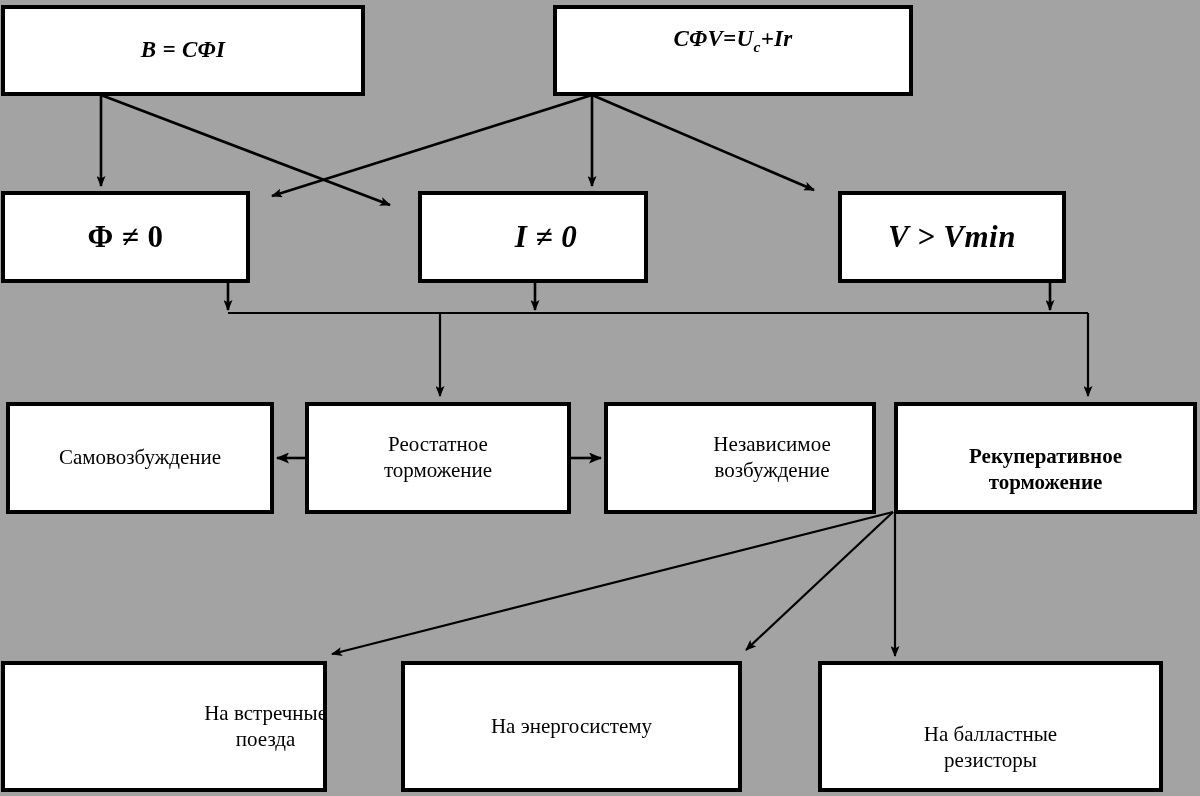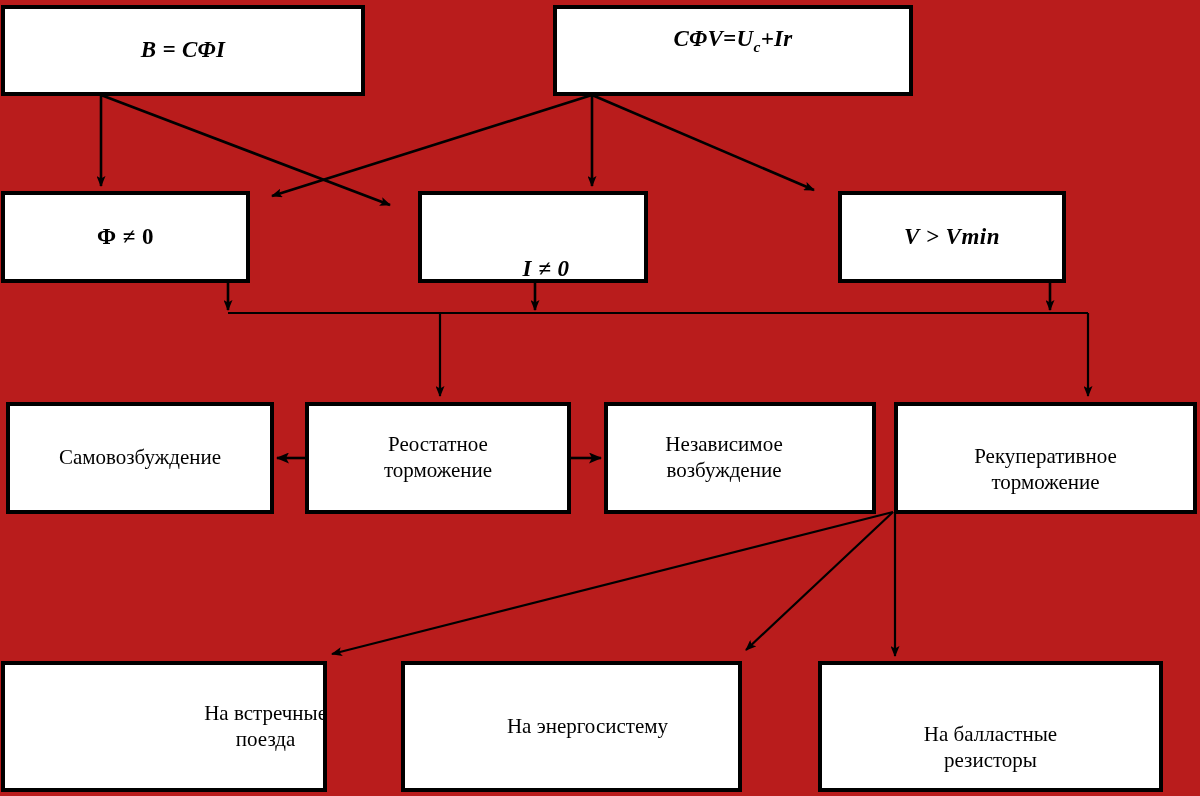--- a/index.html
+++ b/index.html
@@ -10,21 +10,21 @@
   body {
     width: 1200px;
     height: 796px;
     font-family: "Liberation Serif", serif;
     overflow: hidden;
   }
   #diagram-root {
     position: relative;
     width: 1200px;
     height: 796px;
-    background: #b91c1c;
+    background: #a3a3a3;
   }
   svg.diagram-svg {
     position: absolute;
     top: 0;
     left: 0;
     width: 1200px;
     height: 796px;
   }
   .node-rect {
     fill: #ffffff;
@@ -54,21 +54,21 @@
   }
   .formula {
     font-style: italic;
     font-weight: bold;
     font-size: 23px;
     letter-spacing: 0.3px;
   }
   .cond {
     font-style: italic;
     font-weight: bold;
-    font-size: 23px;
+    font-size: 31px;
     letter-spacing: 0.5px;
   }
   .cond-upright {
     font-style: normal;
     font-weight: bold;
   }
   .term {
     font-style: normal;
     font-weight: normal;
     font-size: 21px;
@@ -142,53 +142,53 @@
   </div>
 
   <div class="node-label formula" style="left:553px; top:5px;   width:360px; height:70px;">
     <span><span>CΦV=U</span><span class="sub">c</span><span>+Ir</span></span>
   </div>
 
   <div class="node-label cond cond-upright" style="left:1px;  top:191px; width:249px; height:92px;">
     <span>Φ ≠ 0</span>
   </div>
 
-  <div class="node-label cond" style="left:418px; top:191px; width:256px; height:92px;align-items:flex-end;">
+  <div class="node-label cond" style="left:418px; top:191px; width:256px; height:92px;">
     <span>I ≠ 0</span>
   </div>
 
   <div class="node-label term" style="left:6px;   top:402px; width:268px; height:112px; white-space:pre-line;">
     <span>Самовозбуждение</span>
   </div>
 
   <div class="node-label cond" style="left:838px; top:191px; width:228px; height:92px;">
     <span>V &gt; Vmin</span>
   </div>
 
   <div class="node-label term" style="left:305px; top:402px; width:266px; height:112px; white-space:pre-line;border-radius:23px;">
     <span>Реостатное
 торможение</span>
   </div>
 
-  <div class="node-label term" style="left:588px; top:402px; width:272px; height:112px; white-space:pre-line;">
+  <div class="node-label term" style="left:636px; top:402px; width:272px; height:112px; white-space:pre-line;">
     <span>Независимое
 возбуждение</span>
   </div>
 
-  <div class="node-label term" style="left:894px; top:402px; width:303px; height:136px; white-space:pre-line;">
+  <div class="node-label term" style="left:894px; top:402px; width:303px; height:136px; white-space:pre-line;font-weight:bold;">
     <span>Рекуперативное
 торможение</span>
   </div>
 
   <div class="node-label term" style="left:1px;   top:661px; width:326px; height:131px; white-space:pre-line;justify-content:flex-end;">
     <span>На встречные
 поезда</span>
   </div>
 
-  <div class="node-label term" style="left:401px; top:661px; width:341px; height:131px; white-space:pre-line;padding-left:16px;">
+  <div class="node-label term" style="left:401px; top:661px; width:341px; height:131px; white-space:pre-line;">
     <span>На энергосистему</span>
   </div>
 
   <div class="node-label term" style="left:818px; top:669px; width:345px; height:157px; white-space:pre-line;border-radius:19px;">
     <span>На балластные
 резисторы</span>
   </div>
 
 </div>
 

